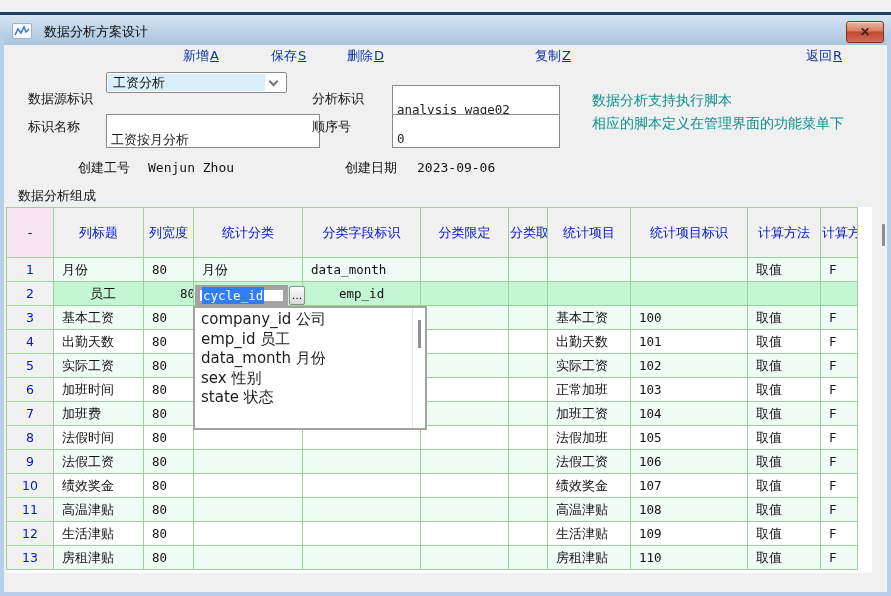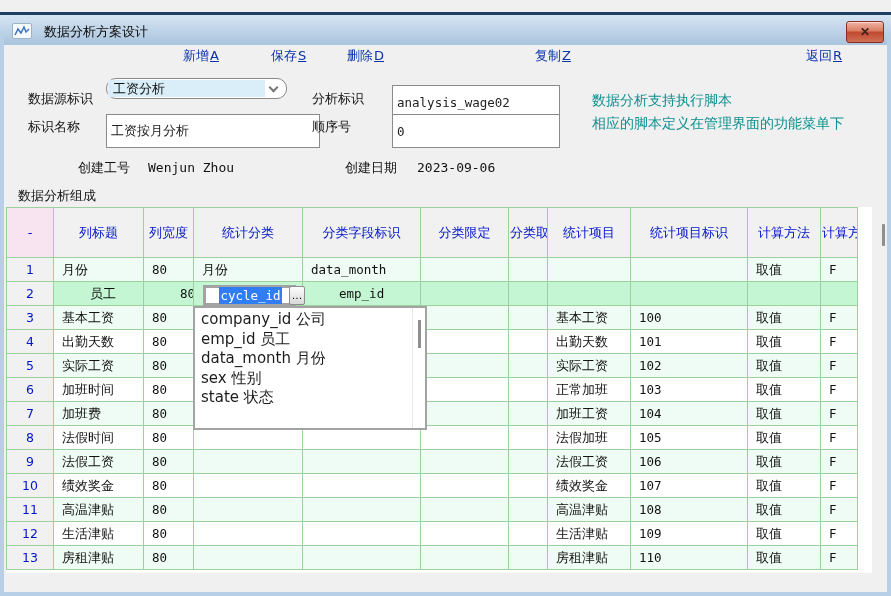--- a/index.html
+++ b/index.html
@@ -20,24 +20,24 @@
   .b-left,.b-right,.b-bottom{position:absolute;background:#b7cfe7;}
   .b-left{left:0;top:33px;bottom:0;width:4px;}
   .b-right{right:0;top:33px;bottom:0;width:4px;}
   .b-bottom{left:0;right:0;bottom:0;height:4px;}
   
   .tb{position:absolute;top:47px;font-size:13px;color:var(--toolbar_link,#0a33a8);cursor:pointer;text-decoration:none;}
   .tb .key{text-decoration:underline;margin-left:1px;}
   
   .label{position:absolute;font-size:13px;color:#111;}
   .textbox{position:absolute;height:21px;background:#fff;border:1px solid #8a8a8a;
-           display:flex;align-items:center;padding:16px 4px;font-size:13px;color:#222;}
+           display:flex;align-items:flex-start;padding:16px 4px;font-size:13px;color:#222;}
   .mono{font-family:"DejaVu Sans Mono",monospace;font-size:12.5px;}
-  .combo{position:absolute;left:106px;top:78px;width:181px;height:21px;background:#fff;
-         border:1px solid #8a8a8a;border-radius:10px;display:flex;align-items:center;cursor:pointer;}
+  .combo{position:absolute;left:106px;top:72px;width:181px;height:21px;background:#fff;
+         border:1px solid #8a8a8a;border-radius:2px;display:flex;align-items:center;cursor:pointer;}
   .combo-text{flex:1;align-self:stretch;margin:1px;background:var(--combo_highlight,#d9eef8);
               display:flex;align-items:center;padding:0 5px;font-size:13px;}
   .chev{width:7px;height:7px;border-left:2px solid #767676;border-bottom:2px solid #767676;
         transform:rotate(-45deg);margin:-3px 9px 0 4px;}
   .hint{position:absolute;color:var(--hint_text,#0e8f8f);font-size:14px;}
   .static-val{position:absolute;font-size:13px;color:#111;}
   
   .grid-wrap{position:absolute;left:6px;top:207px;width:852px;height:366px;overflow:hidden;background:#fff;}
   table.grid{border-collapse:collapse;table-layout:fixed;width:851px;}
   .grid th,.grid td{border:1px solid var(--grid_border,#9cd09c);overflow:hidden;white-space:nowrap;}
@@ -45,23 +45,23 @@
            text-align:center;line-height:15px;padding:0 1px;}
   .grid th.first{background:var(--header_first_cell_bg,#f8e4f0);}
   .grid td{height:24px;font-size:13px;padding:0 2px 0 8px;background:#fff;}
   .grid td.rownum{background:#f1f1f1;color:var(--row_number_text,#0014cc);text-align:center;padding:0;font-size:12.5px;}
   .grid td.mono{font-family:"DejaVu Sans Mono",monospace;font-size:12.5px;}
   .grid tr.odd td:not(.rownum){background:var(--row_alt,#effbf5);}
   .grid tr.sel td:not(.rownum){background:var(--selected_row,#c4f6d3);padding-left:36px;}
   .grid-gap{position:absolute;left:858px;top:207px;width:14px;height:366px;background:#fff;}
   .grid-scroll-thumb{position:absolute;left:882px;top:224px;width:3px;height:22px;background:#8f8f8f;border-radius:1px;cursor:pointer;}
   
-  .cell-editor-input{position:absolute;left:203px;top:285px;width:93px;height:21px;background:#fff;
-                     border:3px solid #a3a3a3;display:flex;align-items:center;padding-left:2px;
-                     font-family:"DejaVu Sans Mono",monospace;font-size:12.5px;z-index:6;justify-content:center;}
+  .cell-editor-input{position:absolute;left:195px;top:285px;width:93px;height:21px;background:#fff;
+                     border:5px solid #a3a3a3;display:flex;align-items:center;padding-left:2px;
+                     font-family:"DejaVu Sans Mono",monospace;font-size:12.5px;z-index:6;}
   .seltext{background:var(--selection_blue,#2f7ef5);color:#fff;padding:1px 1px;}
   .ellipsis-btn{position:absolute;left:289px;top:286px;width:16px;height:19px;z-index:6;
                 background:linear-gradient(#fdfdfd,#d9d9d9);border:1px solid #8d8d8d;border-radius:2px;
                 font-size:11px;line-height:9px;text-align:center;padding:0;cursor:pointer;}
   
   .dropdown{position:absolute;left:193px;top:306px;width:234px;height:124px;background:#fff;
             border:2px solid #a3a3a3;z-index:5;}
   #dd-list{list-style:none;margin:0;padding:2px 0 0 6px;}
   #dd-list li{height:19.5px;line-height:19.5px;font-size:15px;color:#1c1c1c;cursor:default;}
   .dd-sb{position:absolute;right:0;top:0;bottom:0;width:13px;background:#fff;border-left:1px solid #e6e6e6;}

